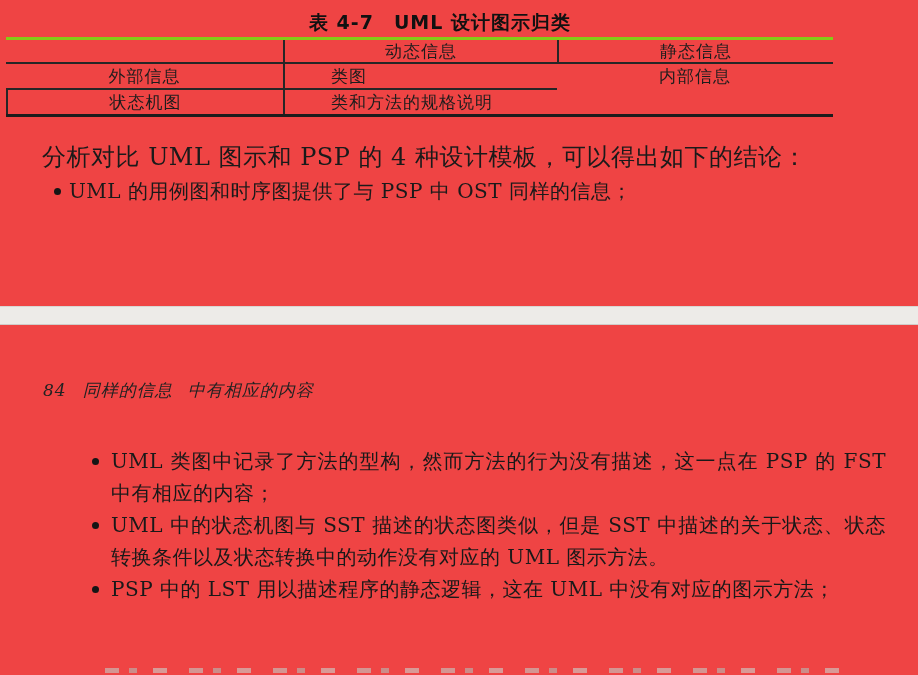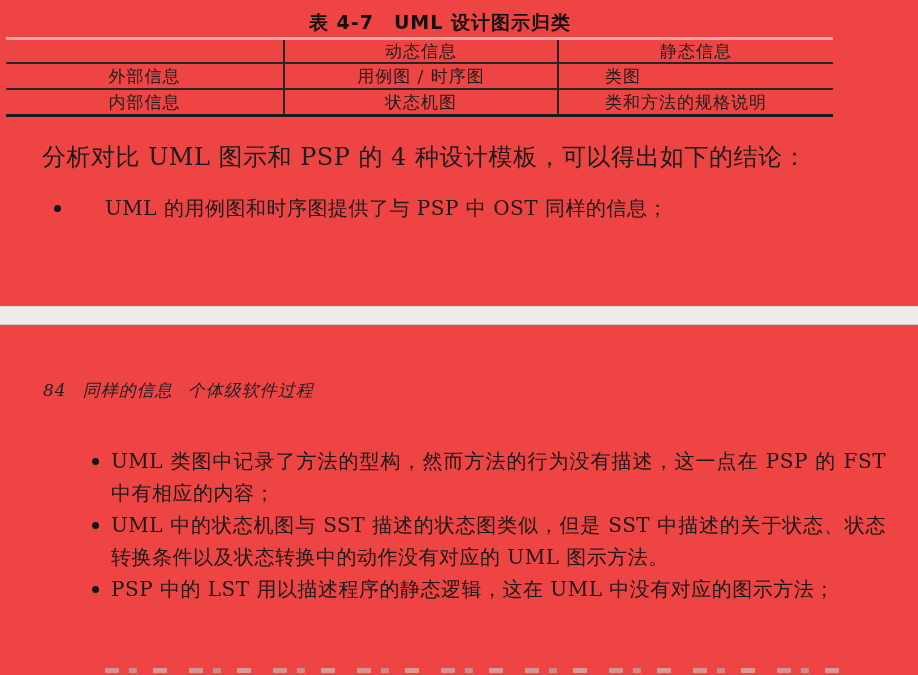--- a/index.html
+++ b/index.html
@@ -13,40 +13,40 @@
   .tbl-caption{
     position:absolute;left:309px;top:11px;
     font-family:"DejaVu Sans","Liberation Sans",sans-serif;
     font-weight:bold;font-size:19px;line-height:22px;color:#111;
     letter-spacing:1px;white-space:pre;
   }
   
   .tbl{
     position:absolute;left:6px;top:37px;width:827px;
     display:grid;grid-template-columns:277px 274px 276px;
-    border-top:3px solid #fca5a5;border-bottom:3px solid #1c1c1c;
+    border-top:3px solid #84cc16;border-bottom:3px solid #1c1c1c;
   }
   .tbl .c{
     display:flex;align-items:center;justify-content:center;
     font-size:17px;color:#1d1d1d;letter-spacing:1px;white-space:nowrap;
   }
   .tbl .r0{height:22px;border-bottom:2px solid #262626;}
   .tbl .r1{height:24px;border-bottom:2px solid #262626;text-align:center;}
   .tbl .r2{height:24px;text-align:center;}
   .tbl .v{border-left:2px solid #262626;}
   .tbl .left-pad{justify-content:flex-start;padding-left:46px;}
   
   .p1-par{
     position:absolute;left:42px;top:145px;
     font-size:24px;line-height:24px;letter-spacing:0.5px;white-space:nowrap;
   }
   .p1-bullet{
-    position:absolute;left:54px;top:196px;
+    position:absolute;left:54px;top:179px;
     display:flex;align-items:flex-start;
-    font-size:20px;line-height:24px;letter-spacing:0.5px;white-space:nowrap;gap:36px;
+    font-size:20px;line-height:24px;letter-spacing:0.5px;white-space:nowrap;
   }
   .dot{
     flex:none;width:7px;height:7px;border-radius:50%;background:#151515;
   }
   .p1-bullet .dot{margin:9px 8px 0 0;}
   
   .band{
     position:absolute;left:0;top:306px;width:918px;height:17px;
     background:#edebe8;
     border-top:1px solid #d9d6d3;border-bottom:1px solid #cfccc9;
@@ -88,21 +88,20 @@
 
     <div class="tbl-caption">表 4-7　UML 设计图示归类</div>
 
     <div class="tbl">
 
       <div class="c r0"></div>
       <div class="c r0 v">动态信息</div>
       <div class="c r0 v">静态信息</div>
 
       <div class="c r1">外部信息</div>
-      <div class="c r1 v">用例图 / 时序图</div>
       <div class="c r1 v left-pad">类图</div>
 
       <div class="c r2">内部信息</div>
       <div class="c r2 v">状态机图</div>
       <div class="c r2 v left-pad">类和方法的规格说明</div>
     </div>
 
     <div class="p1-par">分析对比 UML 图示和 PSP 的 4 种设计模板，可以得出如下的结论：</div>
 
     <div class="p1-bullet">
@@ -111,21 +110,21 @@
     </div>
   </div>
 
   <div class="band"></div>
 
   <div>
 
     <div class="run-head">
       <span class="num">84</span>
       <span class="part">同样的信息</span>
-      <span>个体级软件过程</span>
+      <span>中有相应的内容</span>
     </div>
 
     <div class="p2-list">
       <div class="p2-item">
         <span class="dot"></span>
         <span class="txt">UML 类图中记录了方法的型构，然而方法的行为没有描述，这一点在 PSP 的 FST 中有相应的内容；</span>
       </div>
       <div class="p2-item">
         <span class="dot"></span>
         <span class="txt">UML 中的状态机图与 SST 描述的状态图类似，但是 SST 中描述的关于状态、状态转换条件以及状态转换中的动作没有对应的 UML 图示方法。</span>

